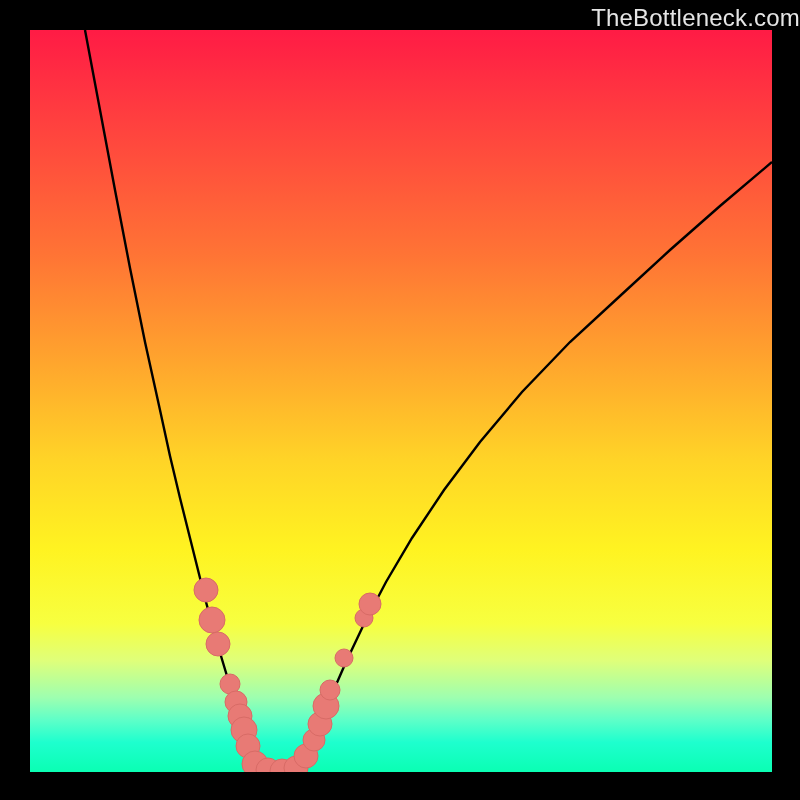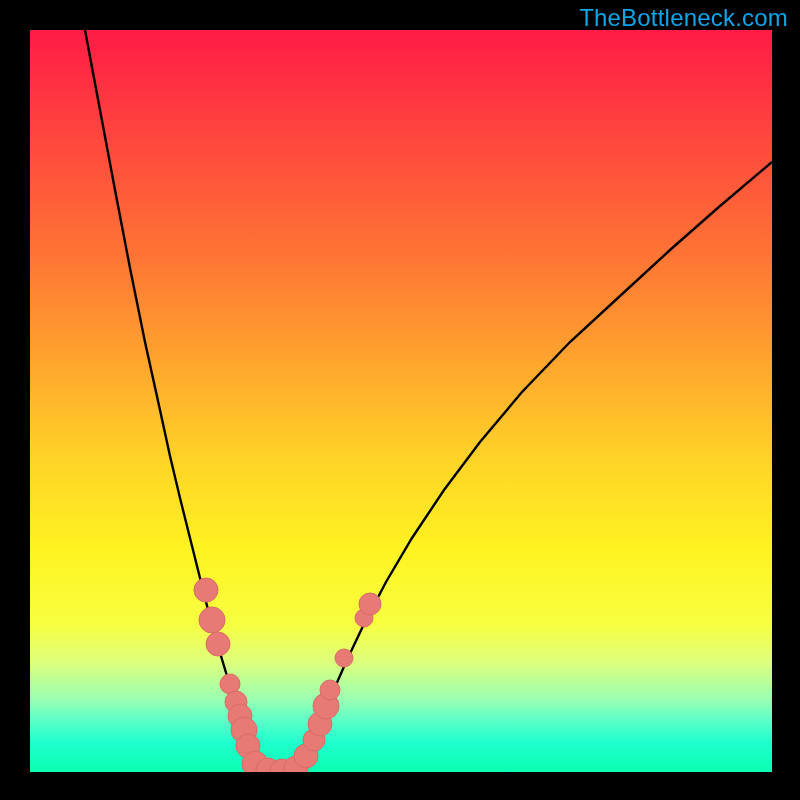--- a/index.html
+++ b/index.html
@@ -45,22 +45,22 @@
   .curve-svg {
     position: absolute;
     left: 0;
     top: 0;
     width: 742px;
     height: 742px;
   }
   .watermark {
     position: absolute;
     top: 4px;
-    right: 12px;
-    color: #0ea5e9;
+    right: 0;
+    color: #e5e5e5;
     font-size: 24px;
     font-weight: 400;
     letter-spacing: 0.2px;
   }
 </style>
 </head>
 <body>
 
 <div class="frame">
 

